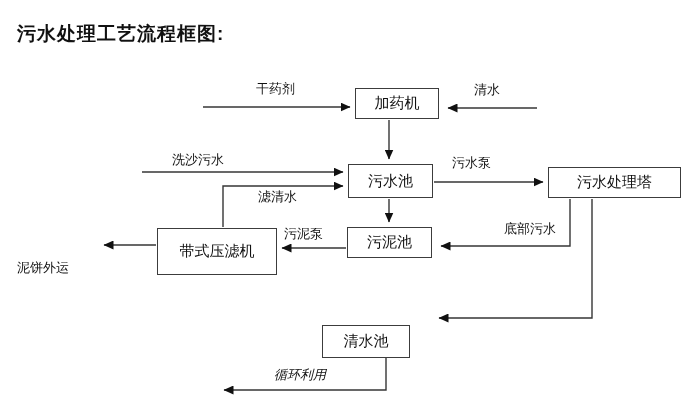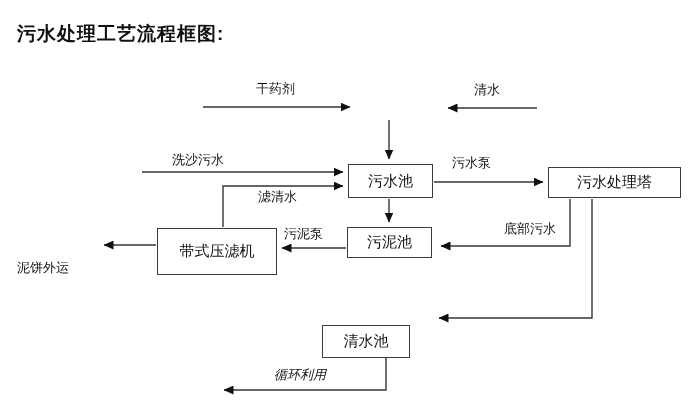--- a/index.html
+++ b/index.html
@@ -87,20 +87,23 @@
     <path d="M223,227 L223,186 L343,186" marker-end="url(#ah)"></path>
     <path d="M434,182 L543,182" marker-end="url(#ah)"></path>
     <path d="M389,199 L389,222" marker-end="url(#ah)"></path>
     <path d="M346,248 L282,248" marker-end="url(#ah)"></path>
     <path d="M156,245 L104,245" marker-end="url(#ah)"></path>
     <path d="M570,199 L570,246 L441,246" marker-end="url(#ah)"></path>
     <path d="M592,199 L592,318 L439,318" marker-end="url(#ah)"></path>
     <path d="M386,333 L386,390 L224,390" marker-end="url(#ah)"></path>
   </svg>
 
+  <div class="box b-dosing">
+    <span>加药机</span>
+  </div>
   <div class="box b-sewage">
     <span>污水池</span>
   </div>
   <div class="box b-tower">
     <span>污水处理塔</span>
   </div>
   <div class="box b-sludge">
     <span>污泥池</span>
   </div>
   <div class="box b-press">

